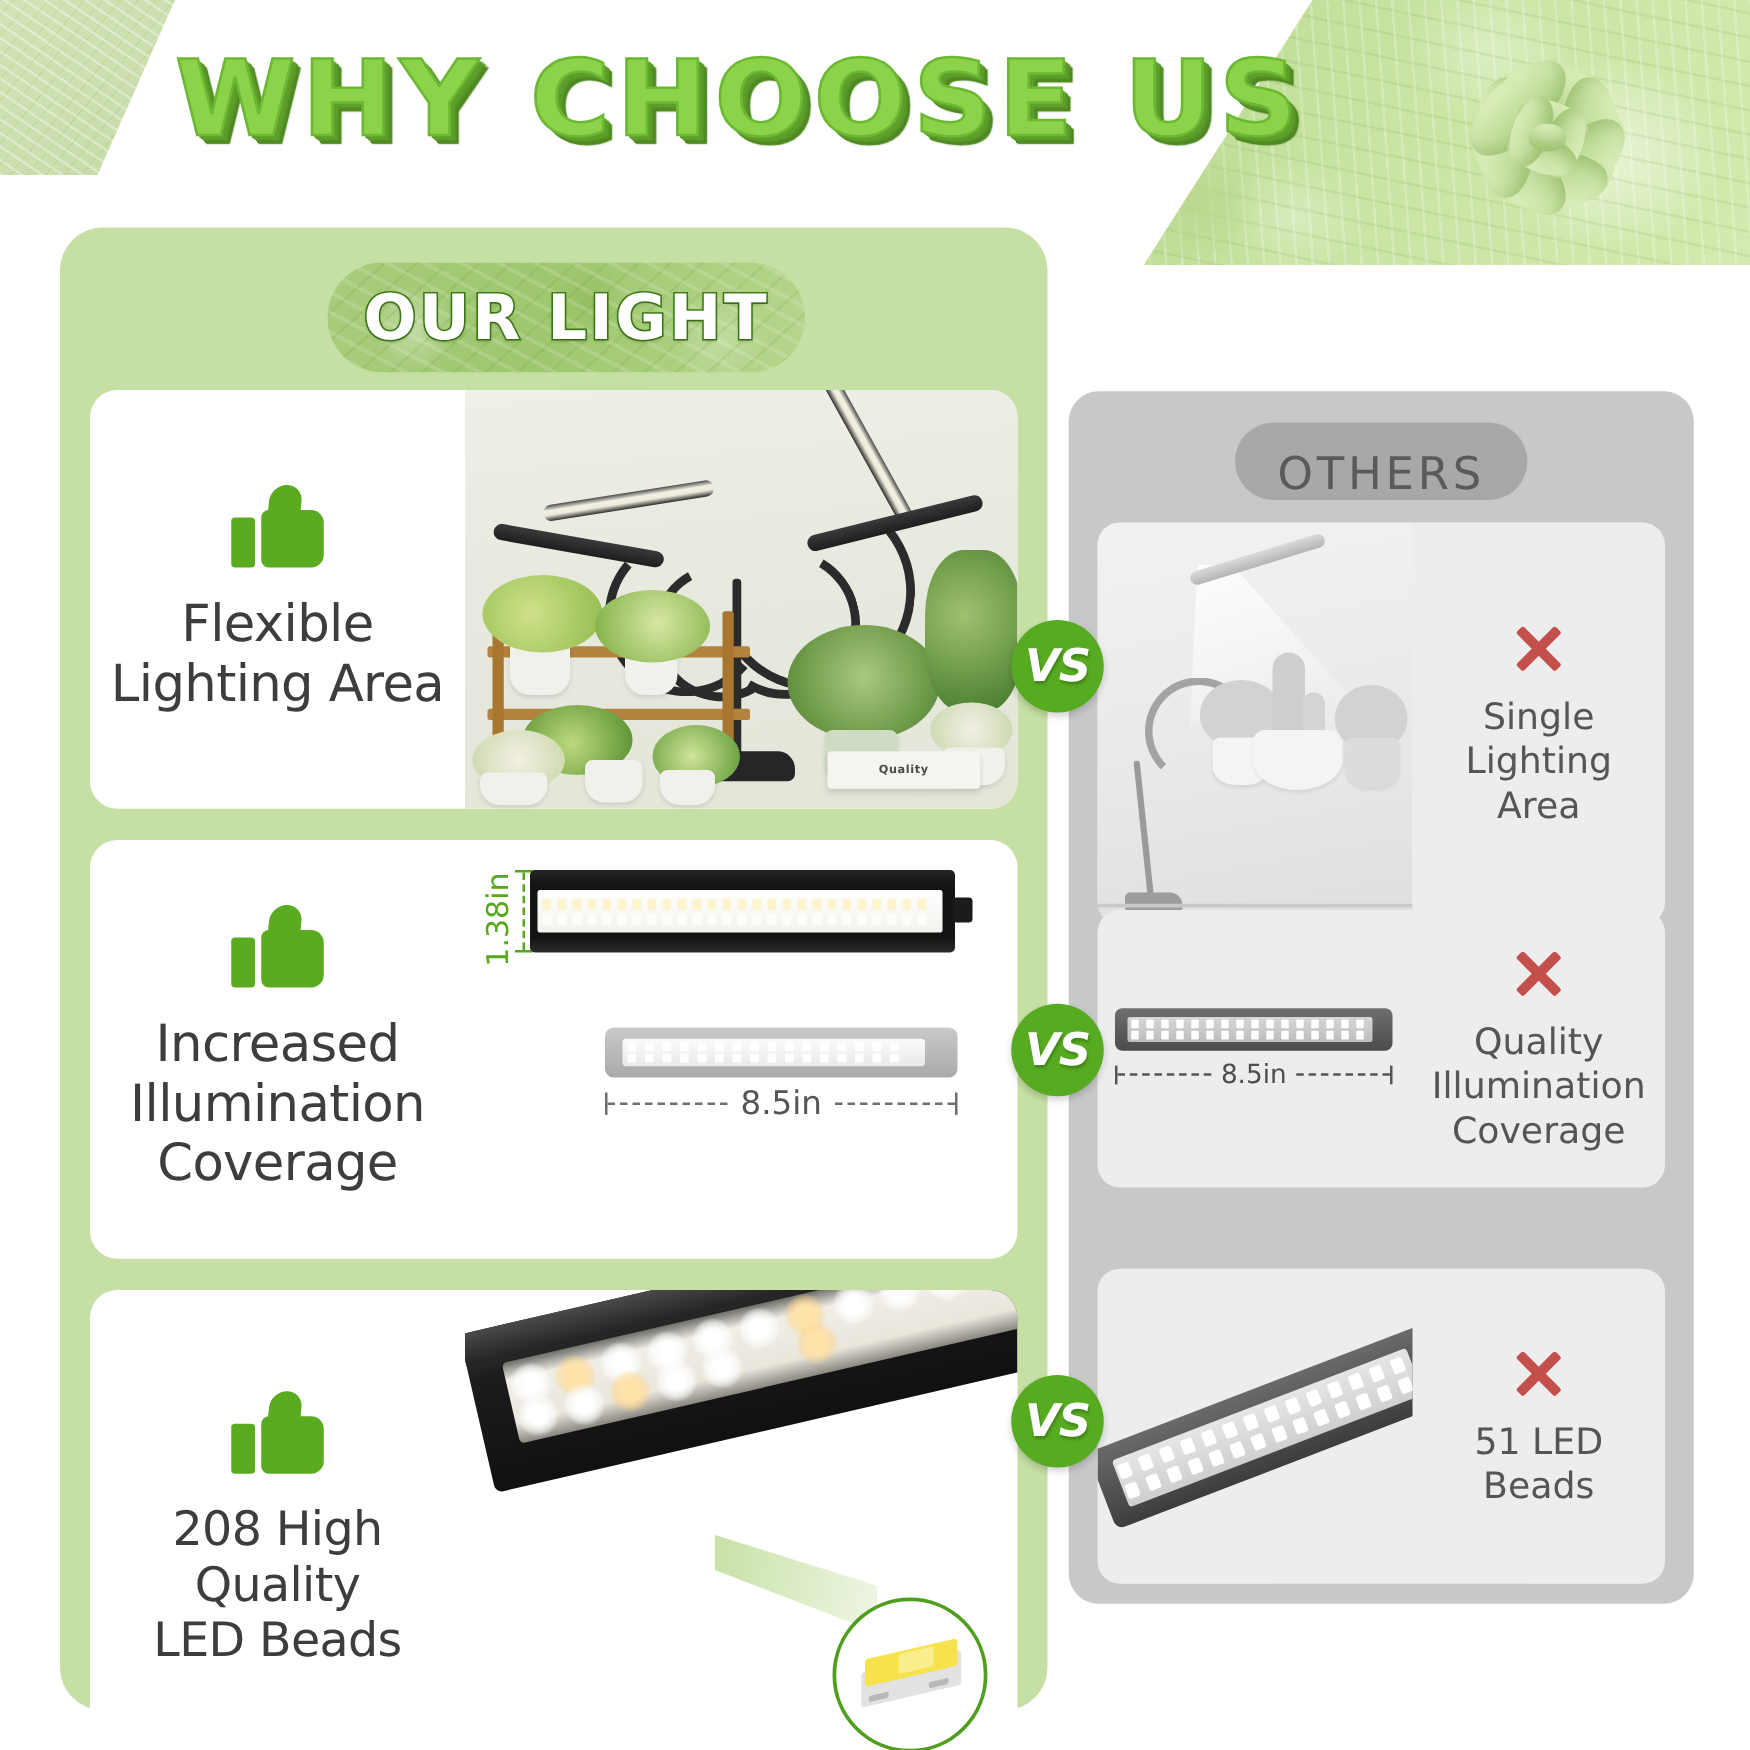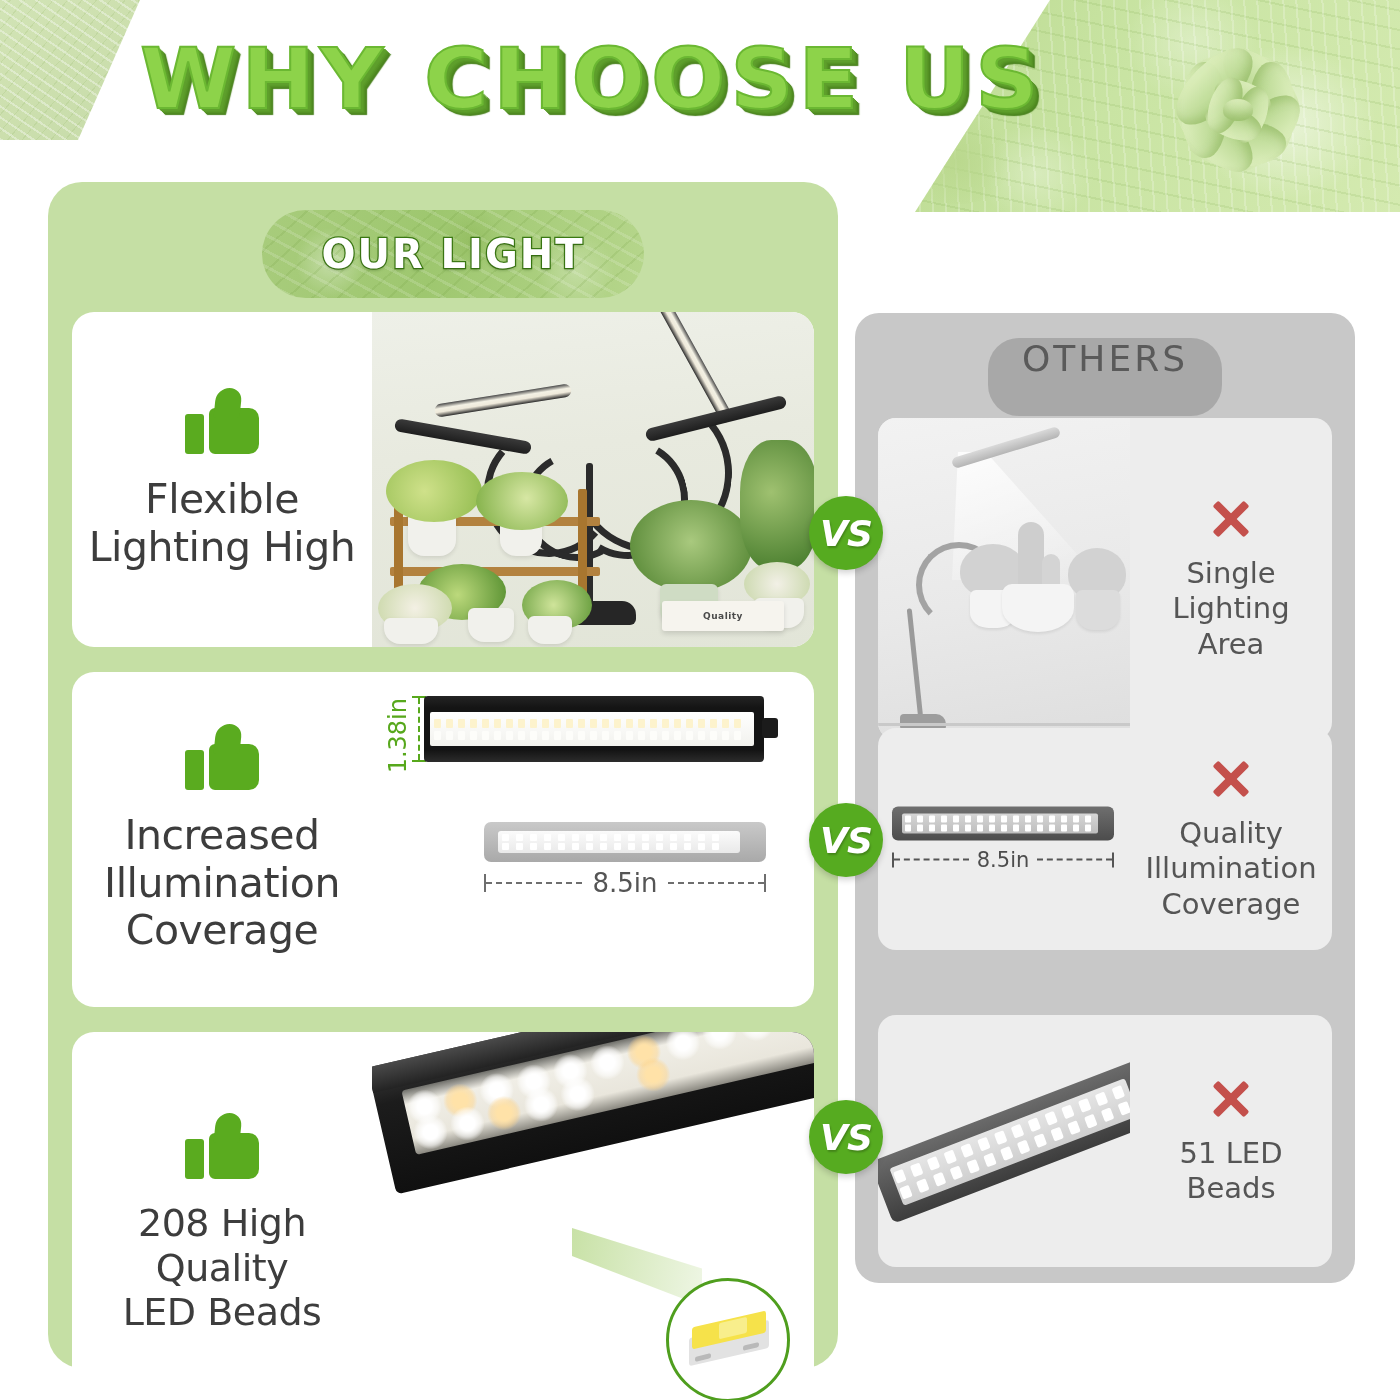--- a/index.html
+++ b/index.html
@@ -87,29 +87,29 @@
       linear-gradient(100deg,#a8cc7c,#9ec76f 45%,#b6d68c);
     display:flex;align-items:center;justify-content:center;
   }
   #our-light-badge::before{
     content:"";position:absolute;inset:0;
     background:repeating-linear-gradient(28deg, rgba(255,255,255,.14) 0 3px, rgba(255,255,255,0) 3px 14px),
                repeating-linear-gradient(-42deg, rgba(110,155,60,.16) 0 2px, rgba(110,155,60,0) 2px 17px);
   }
   #our-light-badge .txt{
     position:relative;z-index:2;
-    font-size:40px;font-weight:bold;color:#ffffff;letter-spacing:2px;
+    font-size:50px;font-weight:bold;color:#ffffff;letter-spacing:2px;
     -webkit-text-stroke:2.5px #3c7a14;
     paint-order:stroke fill;
     text-shadow:0 2px 3px rgba(40,80,15,.35);
   }
   #others-badge{
-    position:absolute;left:988px;top:338px;width:234px;height:78px;
+    position:absolute;left:988px;top:338px;width:234px;height:62px;
     border-radius:31px;background:#a8a8a8;
-    display:flex;align-items:flex-start;justify-content:center;
+    display:flex;align-items:flex-end;justify-content:center;
   }
   #others-badge .txt{
     font-size:36px;color:#5a5a5a;letter-spacing:3px;
   }
 
   
   .left-card{
     position:absolute;left:72px;width:742px;background:#ffffff;border-radius:22px;overflow:hidden;
   }
   #card-1{top:312px;height:335px;}
@@ -387,21 +387,21 @@
 </div>
 
 <div class="left-card" id="card-1">
   <div class="feature-text">
     <div class="thumb-icon">
       <div class="cuff"></div>
         <div class="palm"></div>
         <div class="thumbup"></div>
     </div>
     <div class="feature-label" style="white-space:pre-line">Flexible
-Lighting High</div>
+Lighting Area</div>
   </div>
   <div class="photo-1">
     <div class="lamp-pole"></div>
     <div class="lamp-clip"></div>
     <div class="gooseneck" style="left:112px;bottom:90px;width:116px;height:116px;transform:rotate(-4deg)"></div>
     <div class="gooseneck" style="left:150px;bottom:86px;width:96px;height:96px;transform:rotate(16deg)"></div>
     <div class="gooseneck" style="left:196px;bottom:88px;width:106px;height:106px;transform:scaleX(-1) rotate(14deg)"></div>
     <div class="gooseneck" style="left:200px;bottom:94px;width:146px;height:146px;transform:scaleX(-1) rotate(-6deg)"></div>
     <div class="led-bar lit" style="left:62px;top:82px;width:138px;transform:rotate(-9deg)"></div>
     <div class="led-bar" style="left:22px;top:118px;width:138px;transform:rotate(10deg)"></div>

